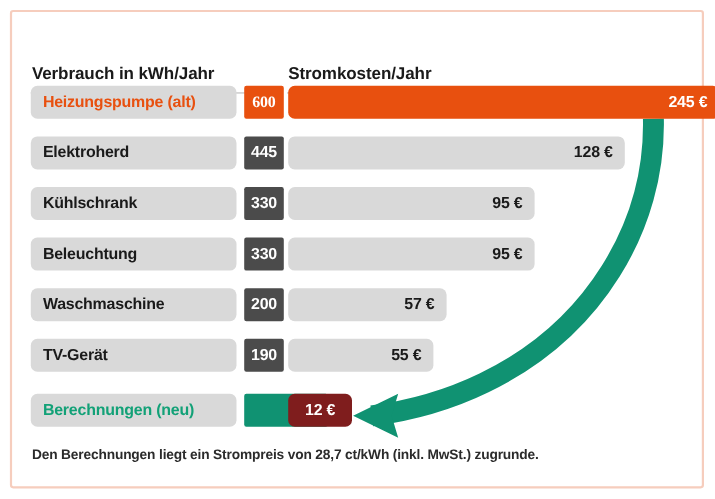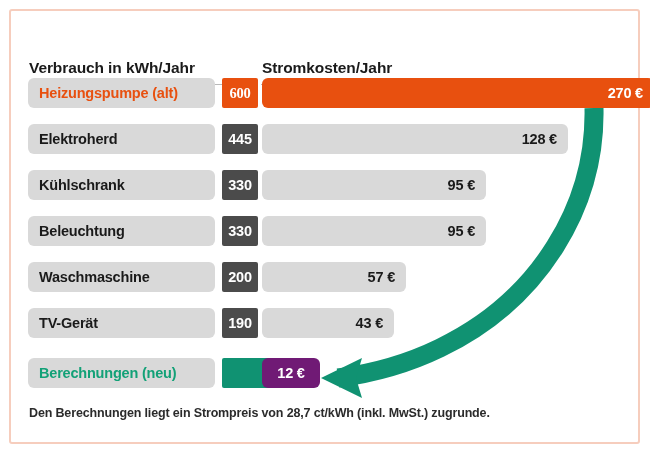--- a/index.html
+++ b/index.html
@@ -143,21 +143,21 @@
   }
 
   
   .row.hl-orange .label-text { color: #e8500f; }
   .row.hl-orange .value-box  { background: #e8500f; font-family: Liberation Serif, serif; }
   .row.hl-orange .cost-bar   { background: #e8500f; }
   .row.hl-orange .cost-text  { color: #ffffff; }
 
   .row.hl-green .label-text { color: #12a177; }
   .row.hl-green .value-box  { background: #109272; padding-left: 40px; }
-  .row.hl-green .cost-bar   { background: #701a75; }
+  .row.hl-green .cost-bar   { background: #7f1d1d; }
   .row.hl-green .cost-text  { color: #ffffff; }
   .row.hl-green .cost-text  { right: 0; left: 0; text-align: center; }
 
   
   .footnote {
     position: absolute;
     left: 29px;
     top: 406px;
     font-size: 12.5px;
     font-weight: bold;
@@ -192,21 +192,21 @@
 
   <div class="rows">
 
     <div class="row hl-orange" style="top:78px">
       <div class="label-pill"></div>
       <div class="label-text">Heizungspumpe (alt)</div>
       <div class="value-box">
         <span class="value-text">600</span>
       </div>
       <div class="cost-bar" style="width:392px">
-        <span class="cost-text">270 €</span>
+        <span class="cost-text">245 €</span>
       </div>
     </div>
 
     <div class="row" style="top:124px">
       <div class="label-pill"></div>
       <div class="label-text">Elektroherd</div>
       <div class="value-box">
         <span class="value-text">445</span>
       </div>
       <div class="cost-bar" style="width:306px">
@@ -247,21 +247,21 @@
       </div>
     </div>
 
     <div class="row" style="top:308px">
       <div class="label-pill"></div>
       <div class="label-text">TV-Gerät</div>
       <div class="value-box">
         <span class="value-text">190</span>
       </div>
       <div class="cost-bar" style="width:132px">
-        <span class="cost-text">43 €</span>
+        <span class="cost-text">55 €</span>
       </div>
     </div>
 
     <div class="row hl-green" style="top:358px">
       <div class="label-pill"></div>
       <div class="label-text">Berechnungen (neu)</div>
       <div class="value-box">
         <span class="value-text">40</span>
       </div>
       <div class="cost-bar" style="width:58px">

